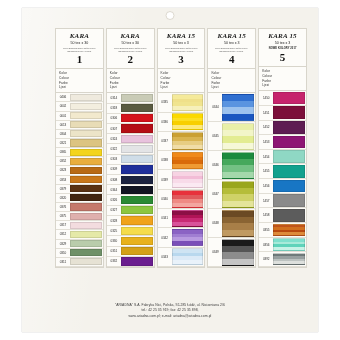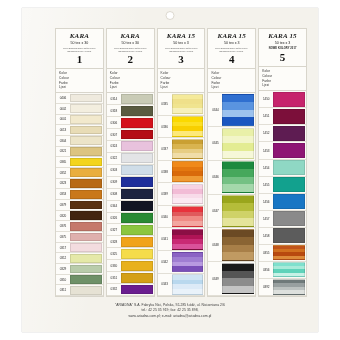--- a/index.html
+++ b/index.html
@@ -15,21 +15,21 @@
     background:#f4f2ec;
     box-shadow:0 0 1px rgba(0,0,0,.35);
   }
   #card:before{
     content:"";position:absolute;left:0;top:0;width:100%;height:100%;
     background:linear-gradient(100deg,rgba(255,255,255,.55) 0%,rgba(244,242,236,0) 35%);
     pointer-events:none;
   }
   #columns{
     position:absolute;left:33px;top:20px;
-    width:252px;height:269px;
+    width:252px;height:240px;
     display:flex;gap:2px;
   }
   .col{
     width:48px;
     background:#fbfaf6;
     border:1px solid #d8d5cb;
     display:flex;flex-direction:column;
     position:relative;
   }
   .col-head{

